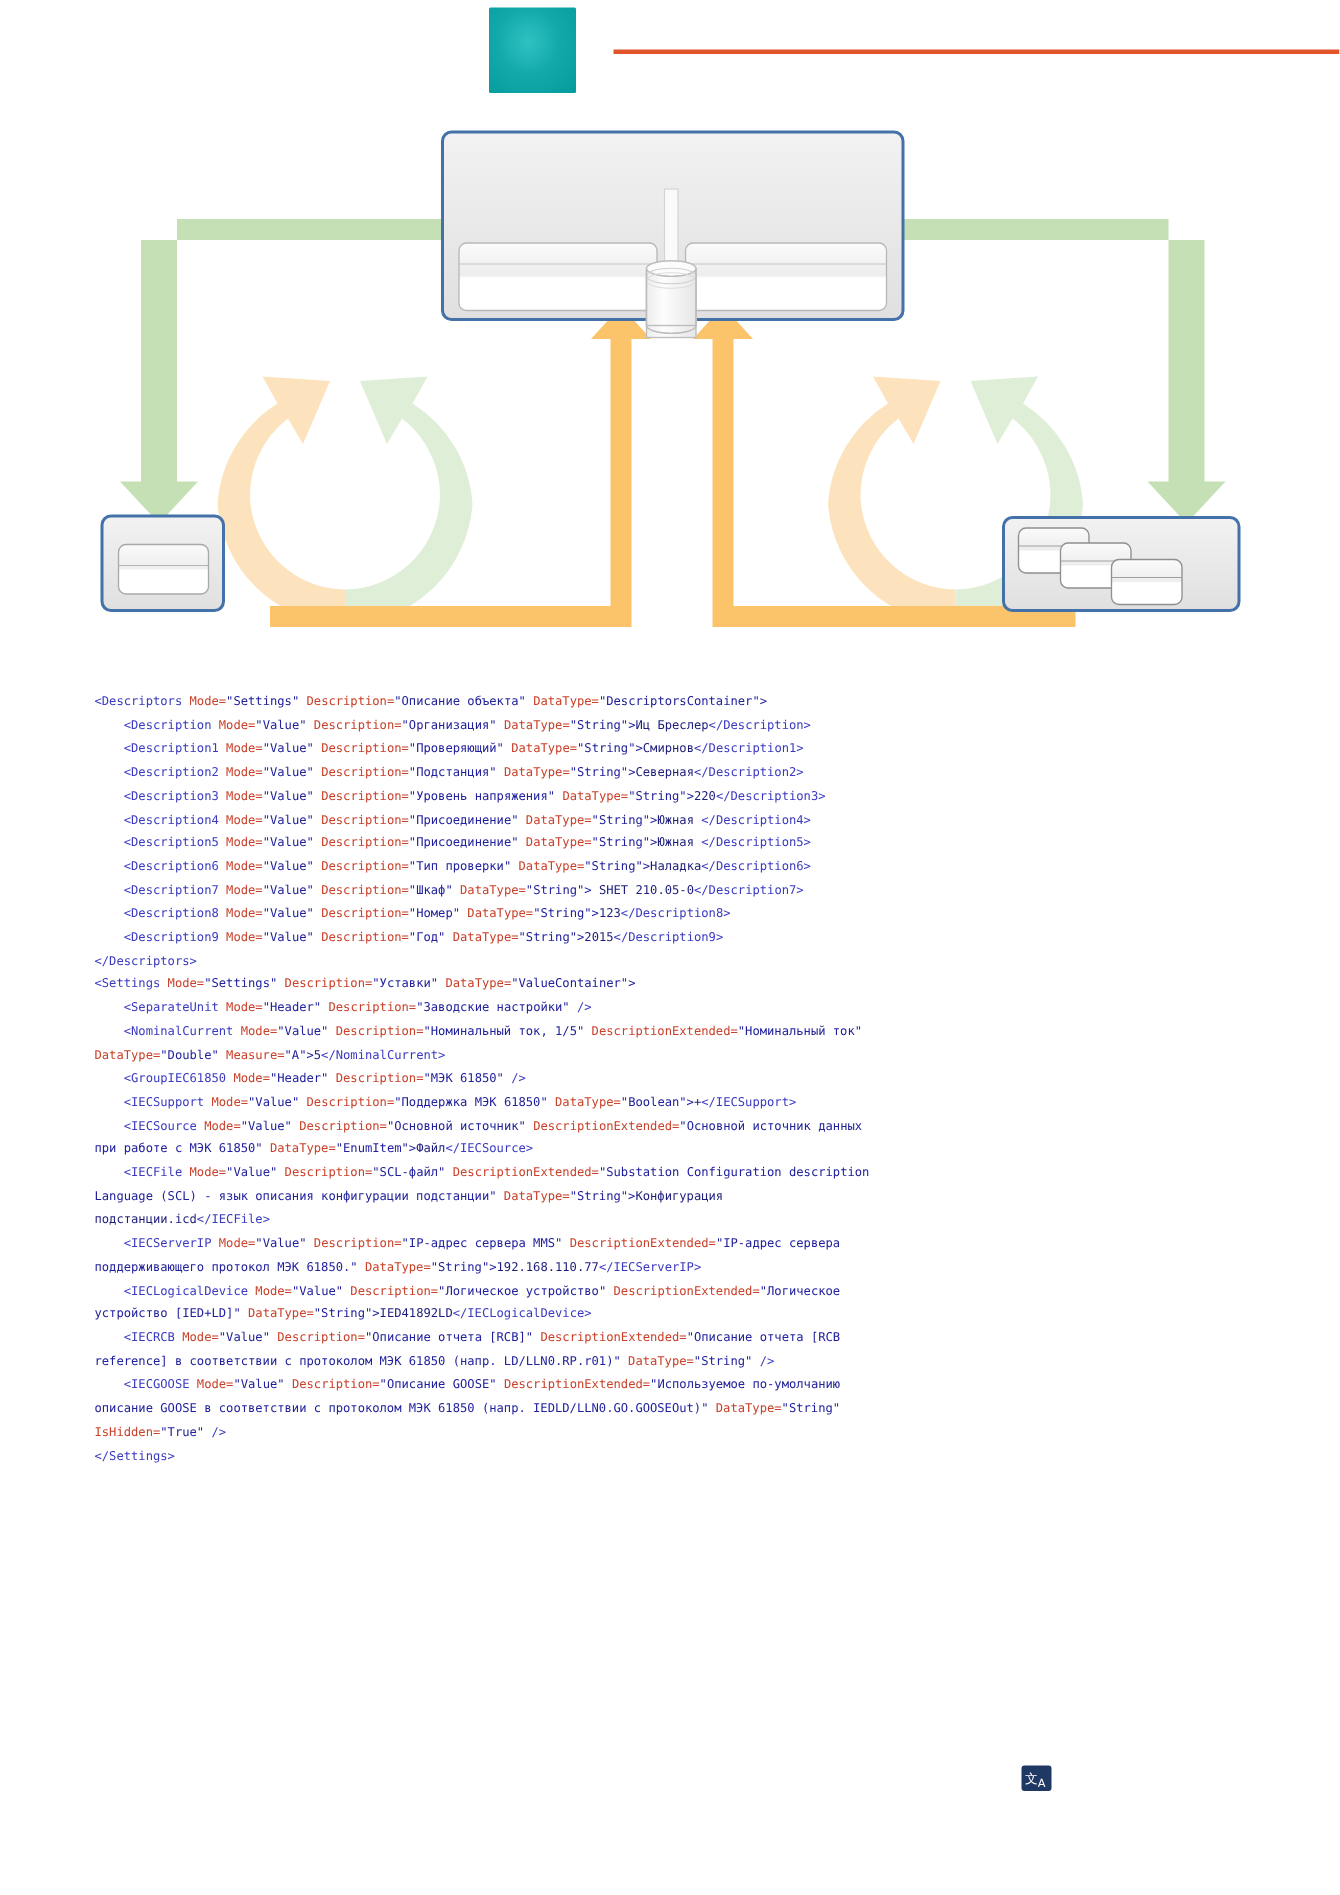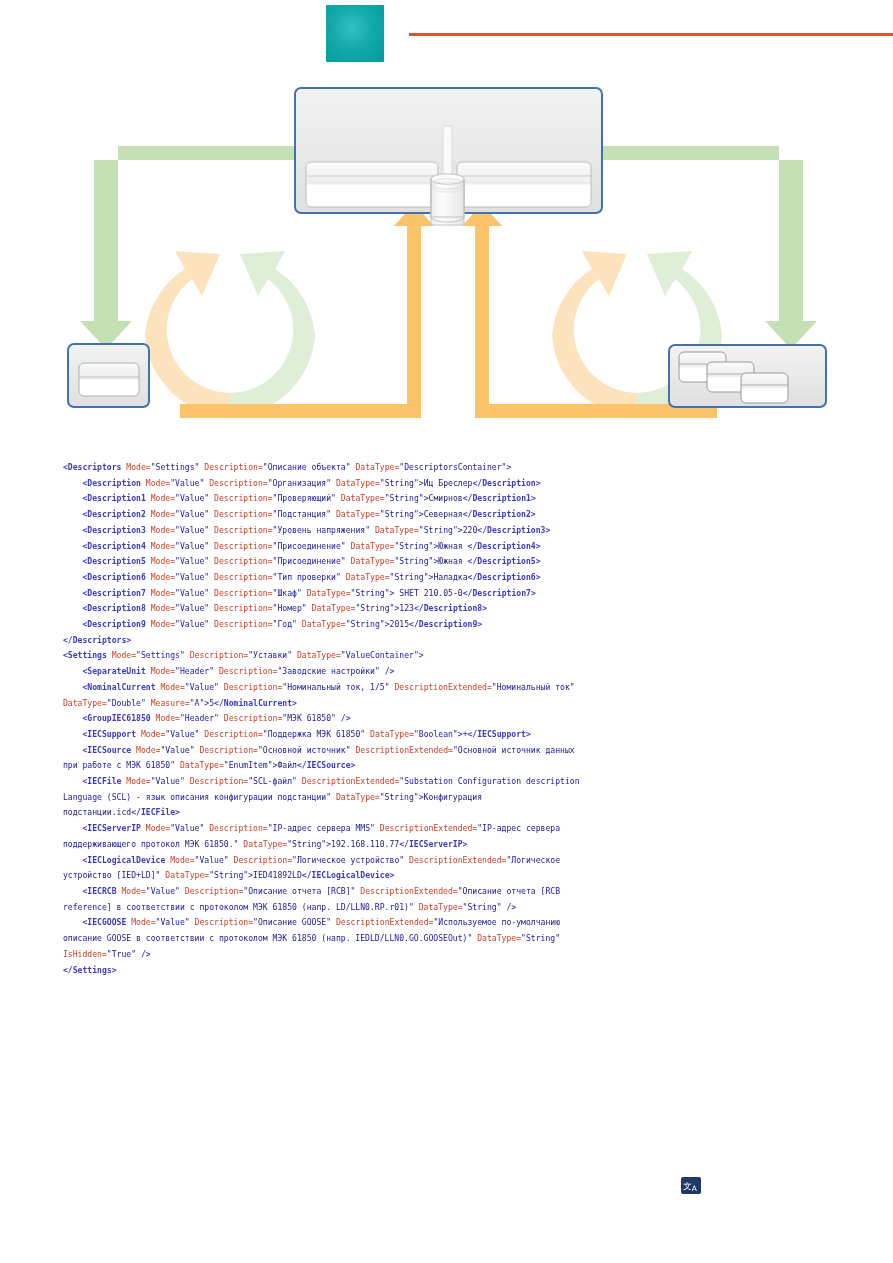--- a/index.html
+++ b/index.html
@@ -50,21 +50,21 @@
     width: 520px;
   }
   #code-lines {
     font-family: "DejaVu Sans Mono", "Liberation Mono", monospace;
     font-size: 8.1px;
     line-height: 15.7px;
     color: #21219c;
     white-space: pre-wrap;
     word-break: normal;
   }
-  .tag   { color: #3a3ac0; font-weight: bold; }
+  .tag   { color: #3a3ac0; }
   .attr  { color: #c9412a; }
   .val   { color: #21219c; }
   .txt   { color: #1c1c7a; }
 
   
   #translate-icon {
     position: absolute;
     left: 681px; top: 1177px;
     width: 20px; height: 17px;
     background: #1f3864;

